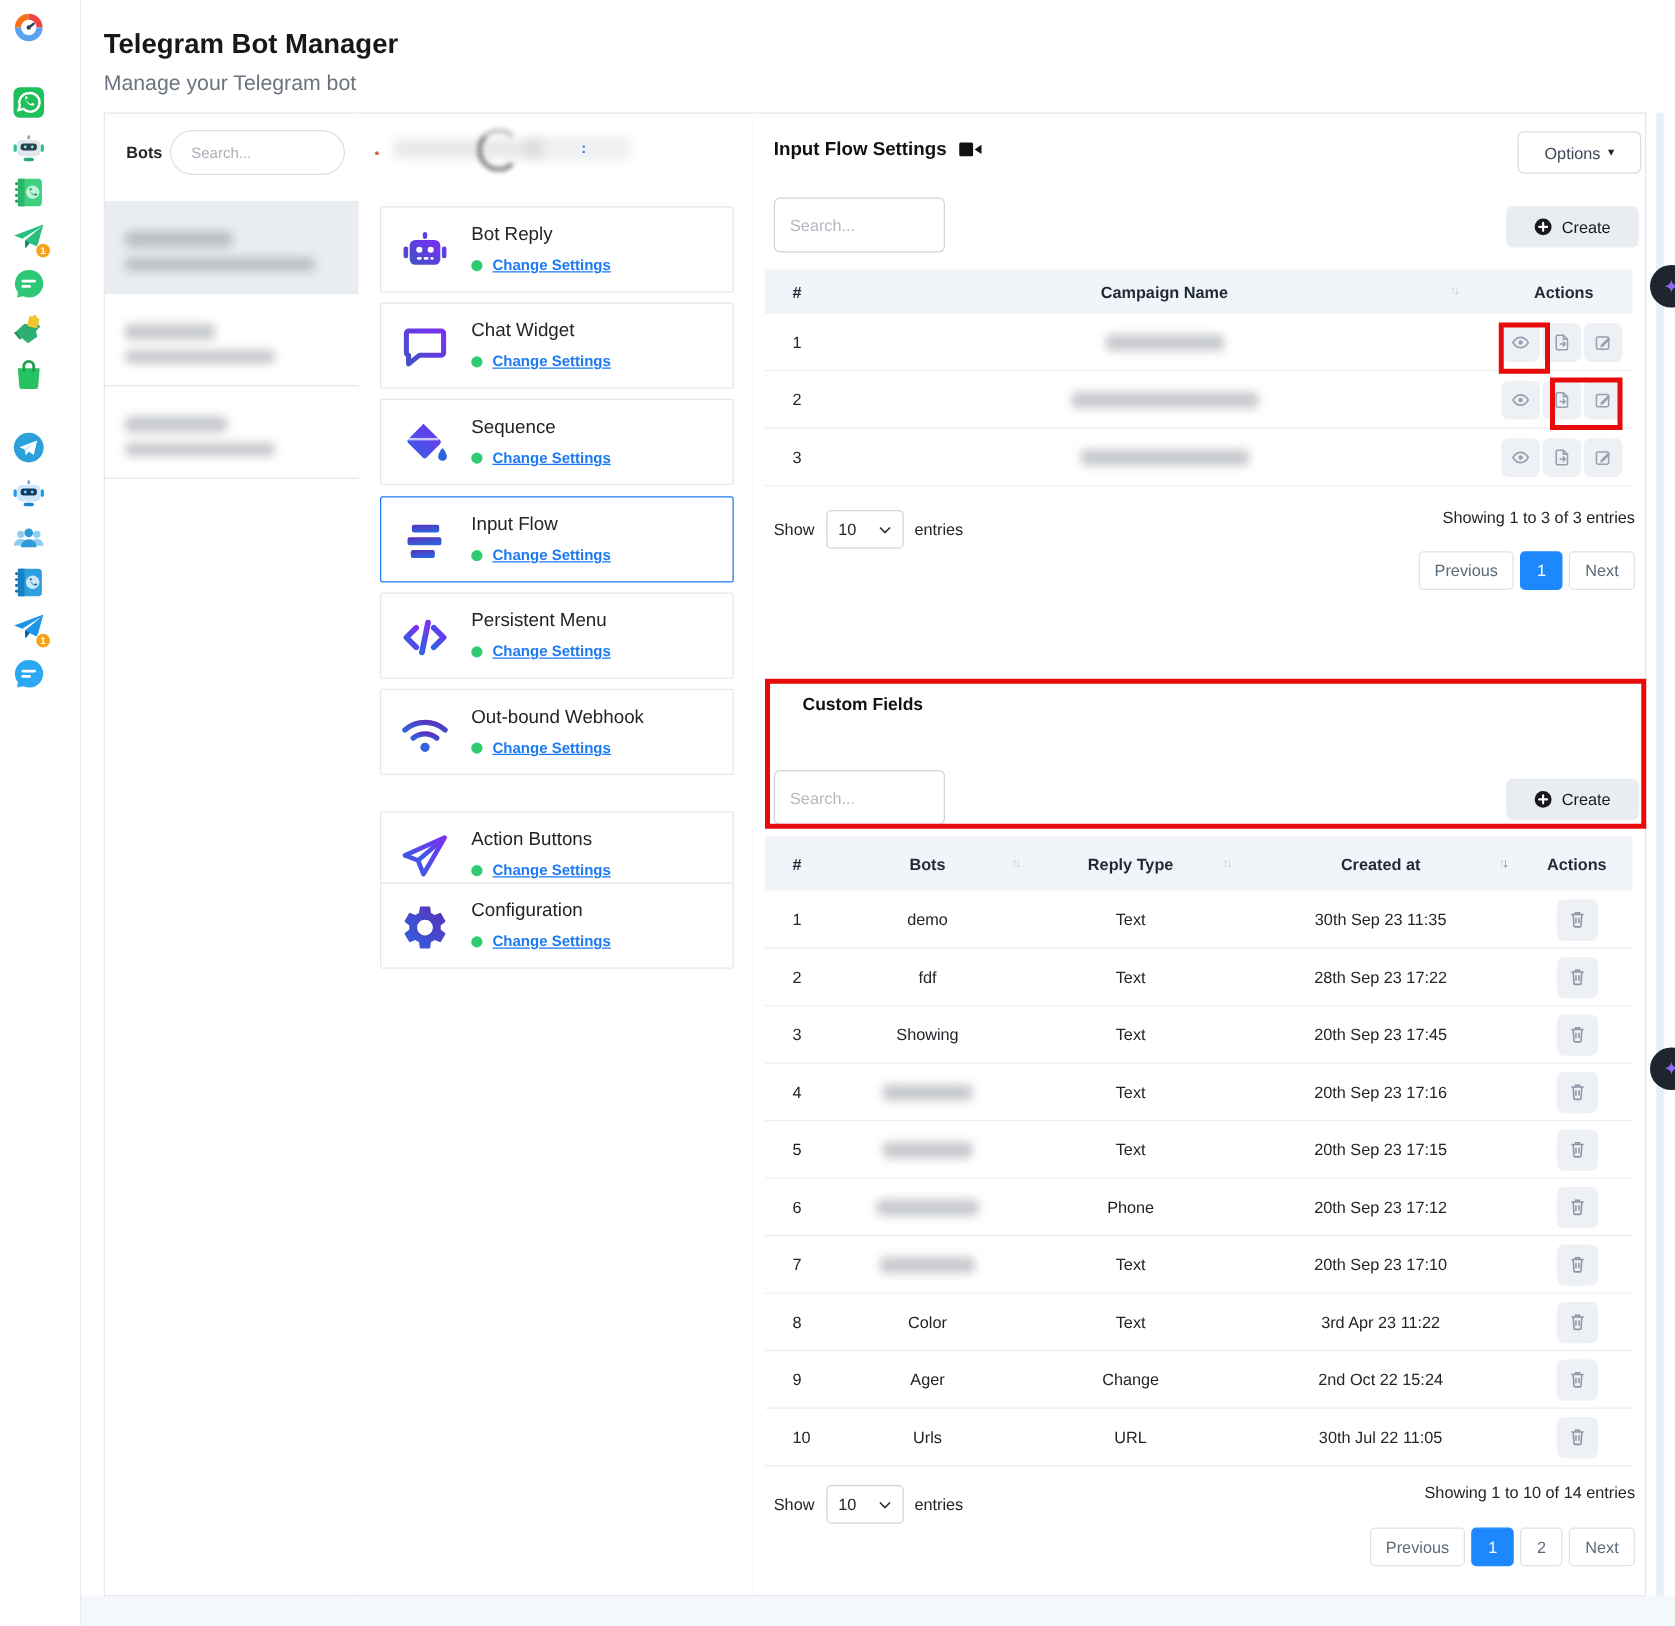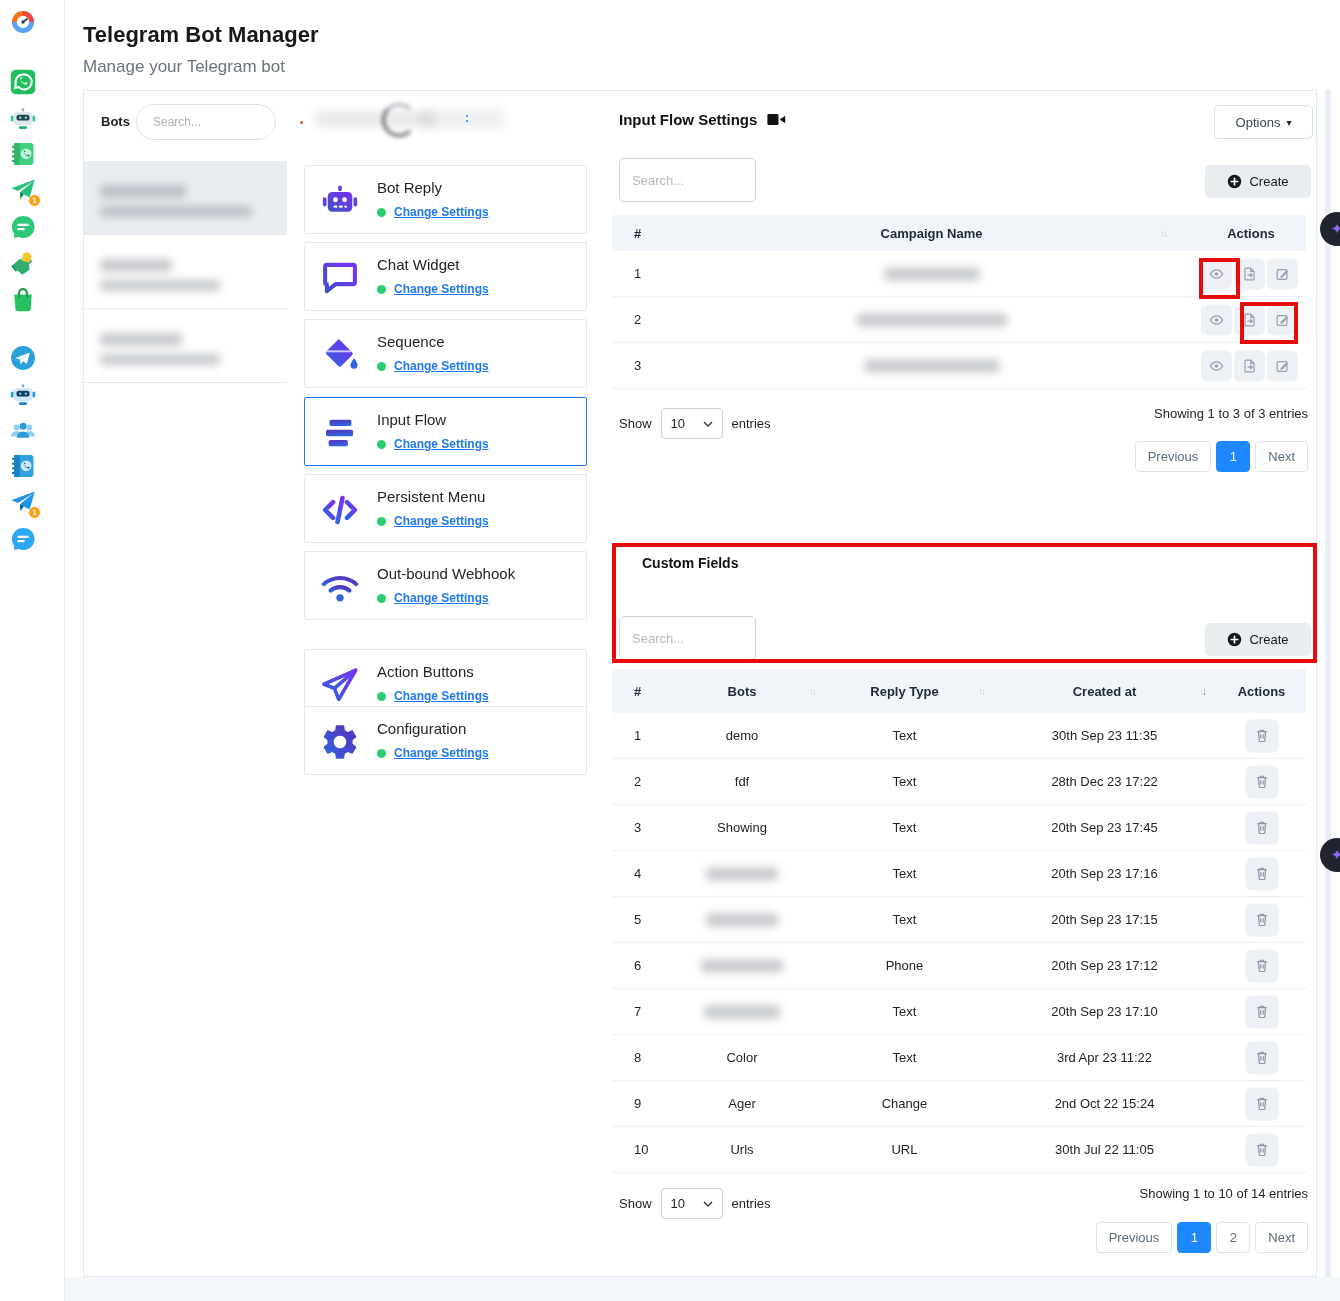--- a/index.html
+++ b/index.html
@@ -575,21 +575,21 @@
               <path d="M2.8 4.4h10.4M6.3 4.4V2.9h3.4v1.5M4.3 4.4l.7 9.6a1 1 0 001 .9h4a1 1 0 001-.9l.7-9.6" fill="none" stroke="#8b95a5" stroke-width="1.3"></path>
               <path d="M6.7 7.2v4.6M9.3 7.2v4.6" stroke="#8b95a5" stroke-width="1.3"></path>
             </svg>
           </button>
         </div>
     </div>
     <div class="trow" style="top:668px">
       <div class="c-num">2</div>
       <div class="c-name">fdf</div>
       <div class="c-reply">Text</div>
-      <div class="c-created">28th Dec 23 17:22</div>
+      <div class="c-created">28th Sep 23 17:22</div>
       <div class="c-act2">
           <button class="trashbtn">
             <svg viewBox="0 0 16 17">
               <path d="M2.8 4.4h10.4M6.3 4.4V2.9h3.4v1.5M4.3 4.4l.7 9.6a1 1 0 001 .9h4a1 1 0 001-.9l.7-9.6" fill="none" stroke="#8b95a5" stroke-width="1.3"></path>
               <path d="M6.7 7.2v4.6M9.3 7.2v4.6" stroke="#8b95a5" stroke-width="1.3"></path>
             </svg>
           </button>
         </div>
     </div>
     <div class="trow" style="top:714px">

